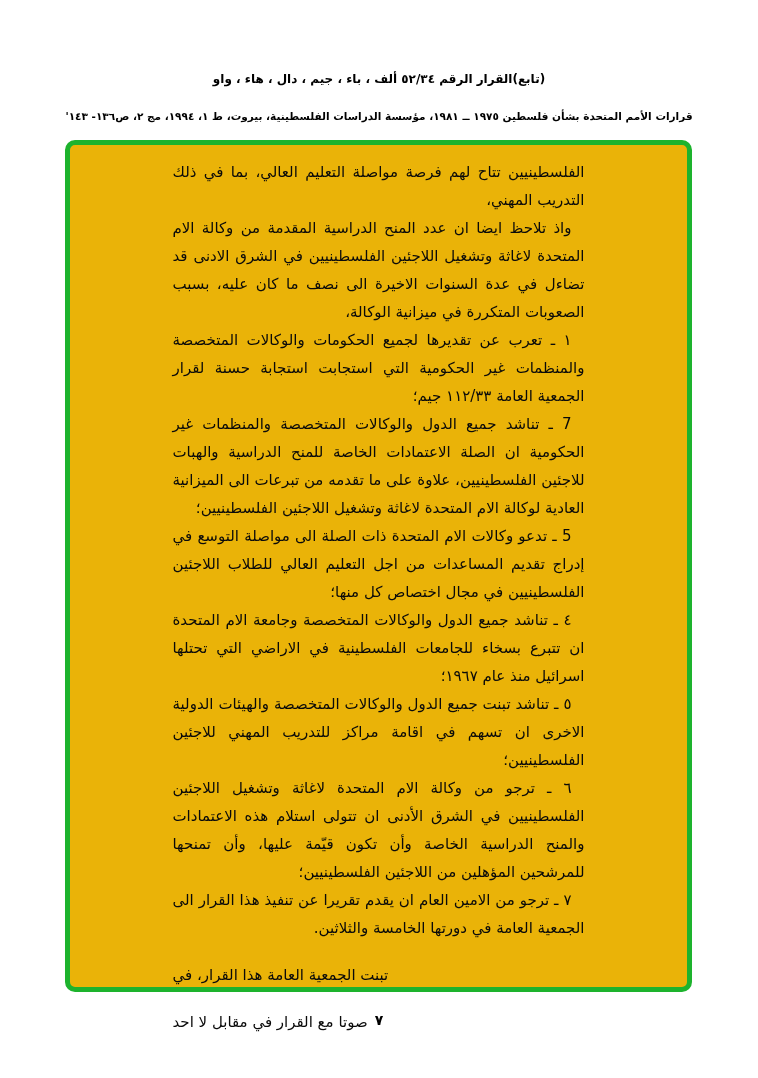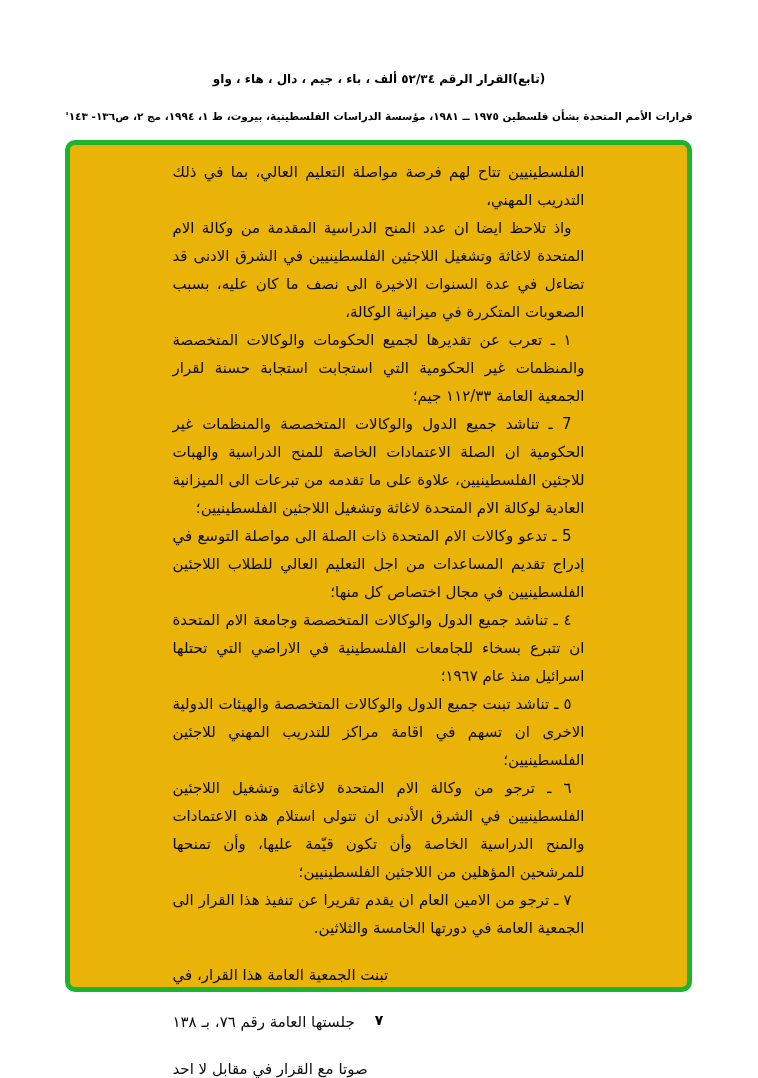--- a/index.html
+++ b/index.html
@@ -77,21 +77,20 @@
 
   <p class="para indent"><span class="num">٥ ـ </span><span class="lead">تناشد تبنت</span><span class="rest"> جميع الدول والوكالات المتخصصة والهيئات الدولية الاخرى ان تسهم في اقامة مراكز للتدريب المهني للاجئين الفلسطينيين؛</span></p>
 
   <p class="para indent"><span class="num">٦ ـ </span><span class="lead">ترجو</span><span class="rest"> من وكالة الام المتحدة لاغاثة وتشغيل اللاجئين الفلسطينيين في الشرق الأدنى ان تتولى استلام هذه الاعتمادات والمنح الدراسية الخاصة وأن تكون قيّمة عليها، وأن تمنحها للمرشحين المؤهلين من اللاجئين الفلسطينيين؛</span></p>
 
   <p class="para indent"><span class="num">٧ ـ </span><span class="lead">ترجو</span><span class="rest"> من الامين العام ان يقدم تقريرا عن تنفيذ هذا القرار الى الجمعية العامة في دورتها الخامسة والثلاثين.</span></p>
 <div class="adoption-note">
 
   <div class="closing-line">تبنت الجمعية العامة هذا القرار، في</div>
 
-  <div class="closing-line">جلستها العامة رقم ٧٦، بـ ١٣٨</div>
 
   <div class="closing-line">صوتا مع القرار في مقابل لا احد</div>
 </div>
     </div>
   </div>
 
   <div class="page-number">٧</div>
 
 </div>
 

